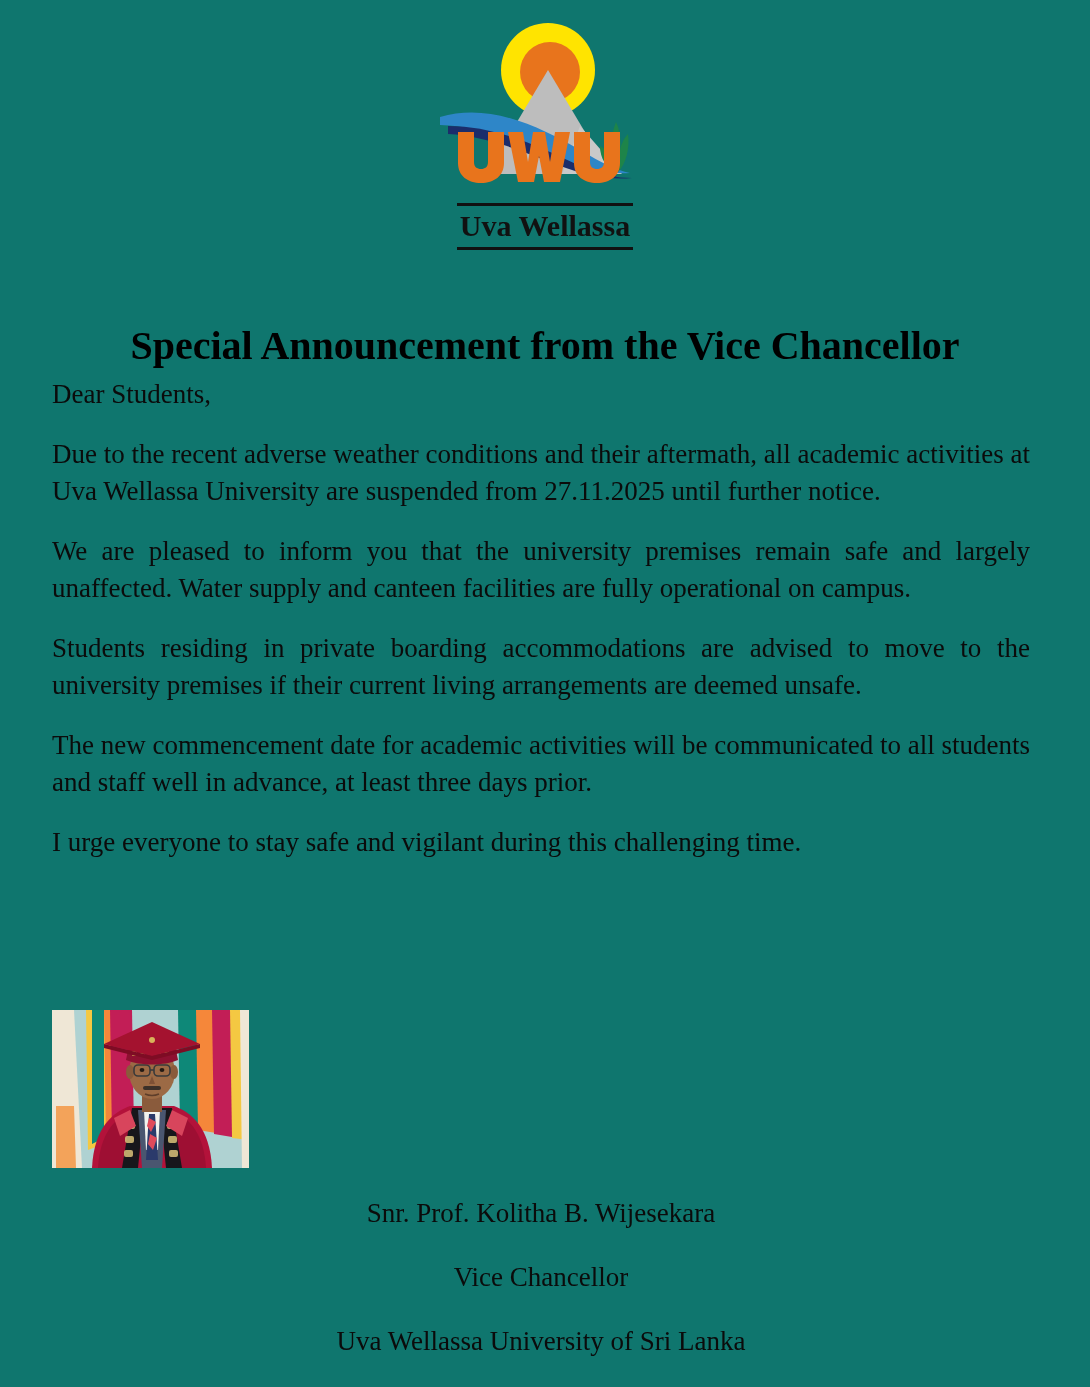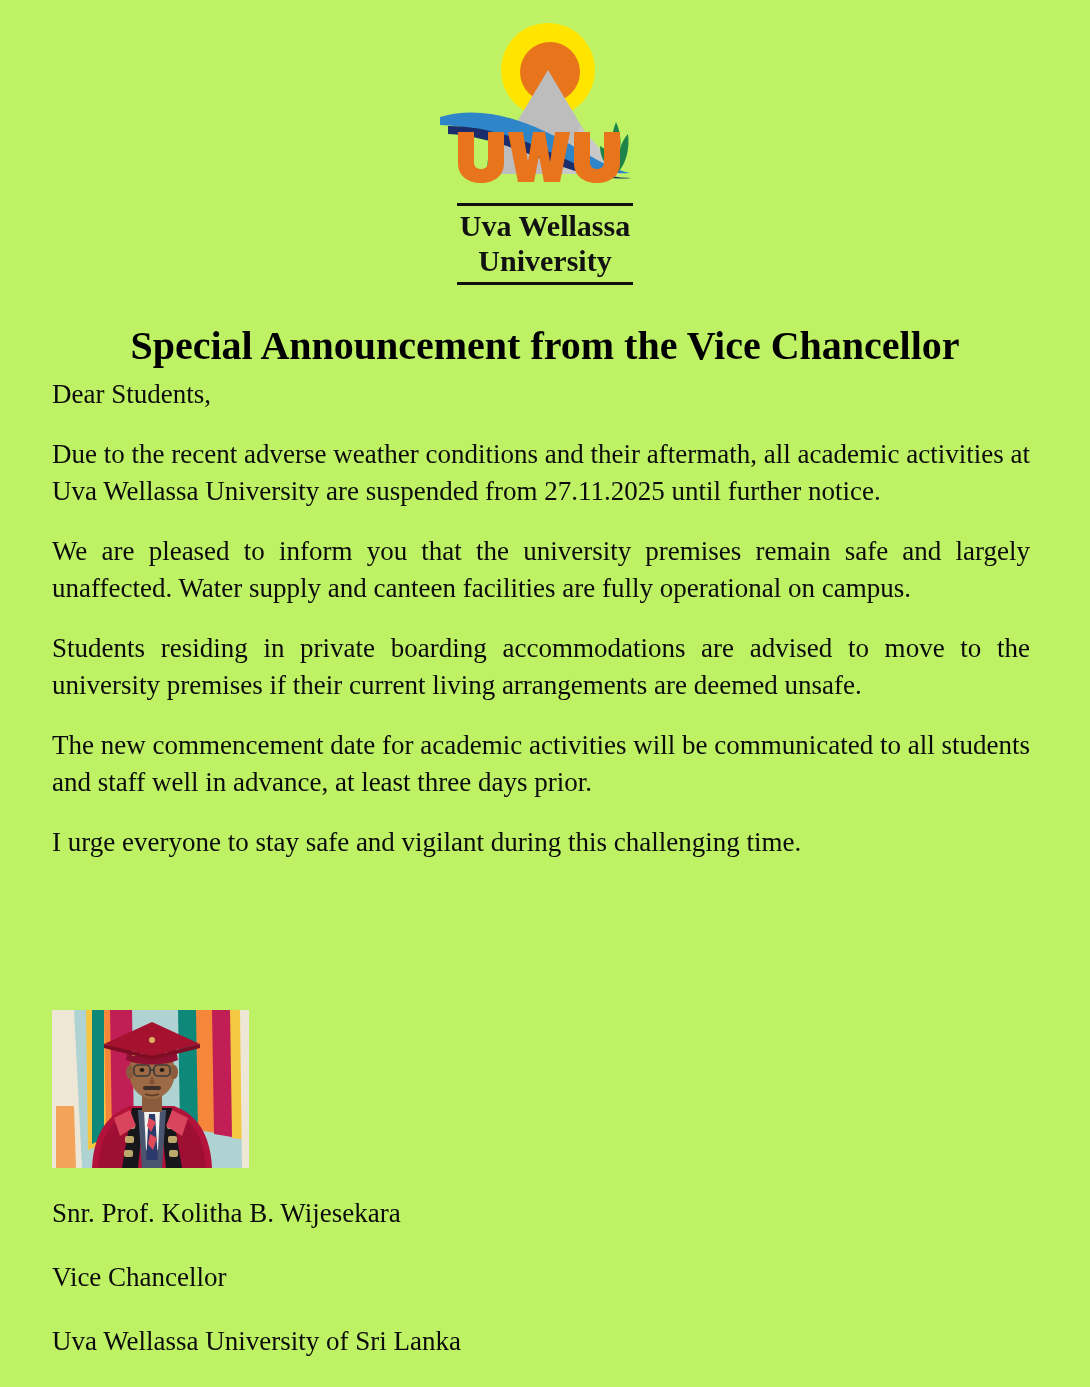--- a/index.html
+++ b/index.html
@@ -11,21 +11,21 @@
     width: 1090px;
     height: 1387px;
     font-family: "Liberation Serif", "DejaVu Serif", serif;
     color: #000000;
     overflow: hidden;
   }
   .page {
     position: relative;
     width: 1090px;
     height: 1387px;
-    background: #bef264;
+    background: #0f766e;
   }
 
   
   .logo-block {
     position: absolute;
     left: 0;
     top: 22px;
     width: 1090px;
     text-align: center;
   }
@@ -109,21 +109,21 @@
   .sign-block {
     position: absolute;
     left: 52px;
     top: 1196px;
     width: 978px;
   }
   .sign-line {
     font-size: 27px;
     line-height: 34px;
     margin: 0 0 30px 0;
-    text-align: left;
+    text-align: center;
     color: #0b0b0b;
   }
   .sign-line.last {
     margin-bottom: 8px;
   }
 </style>
 </head>
 <body>
 
 <div class="page">
@@ -156,21 +156,20 @@
           <path d="M28,110 L44,110 L44,140 C44,145 47,147 51,147 C55,147 58,145 58,140 L58,110 L74,110 L74,141 C74,154 64,161 51,161 C38,161 28,154 28,141 Z"></path>
 
           <path d="M78,110 L93,110 L98,140 L103,110 L115,110 L120,140 L125,110 L140,110 L130,160 L114,160 L109,134 L104,160 L88,160 Z"></path>
 
           <path d="M144,110 L160,110 L160,140 C160,145 163,147 167,147 C171,147 174,145 174,140 L174,110 L190,110 L190,141 C190,154 180,161 167,161 C154,161 144,154 144,141 Z"></path>
         </g>
       </svg>
     </div>
     <div class="logo-rule"></div>
     <div class="logo-text">Uva Wellassa</div>
-    <div class="logo-text">University</div>
     <div class="logo-rule bottom"></div>
   </div>
 
   <h1 class="doc-title">Special Announcement from the Vice Chancellor</h1>
 
   <div class="body-wrap">
     <p class="para salutation">Dear Students,</p>
     <p class="para">Due to the recent adverse weather conditions and their aftermath, all academic activities at Uva Wellassa University are suspended from 27.11.2025 until further notice.</p>
     <p class="para">We are pleased to inform you that the university premises remain safe and largely unaffected. Water supply and canteen facilities are fully operational on campus.</p>
     <p class="para">Students residing in private boarding accommodations are advised to move to the university premises if their current living arrangements are deemed unsafe.</p>

